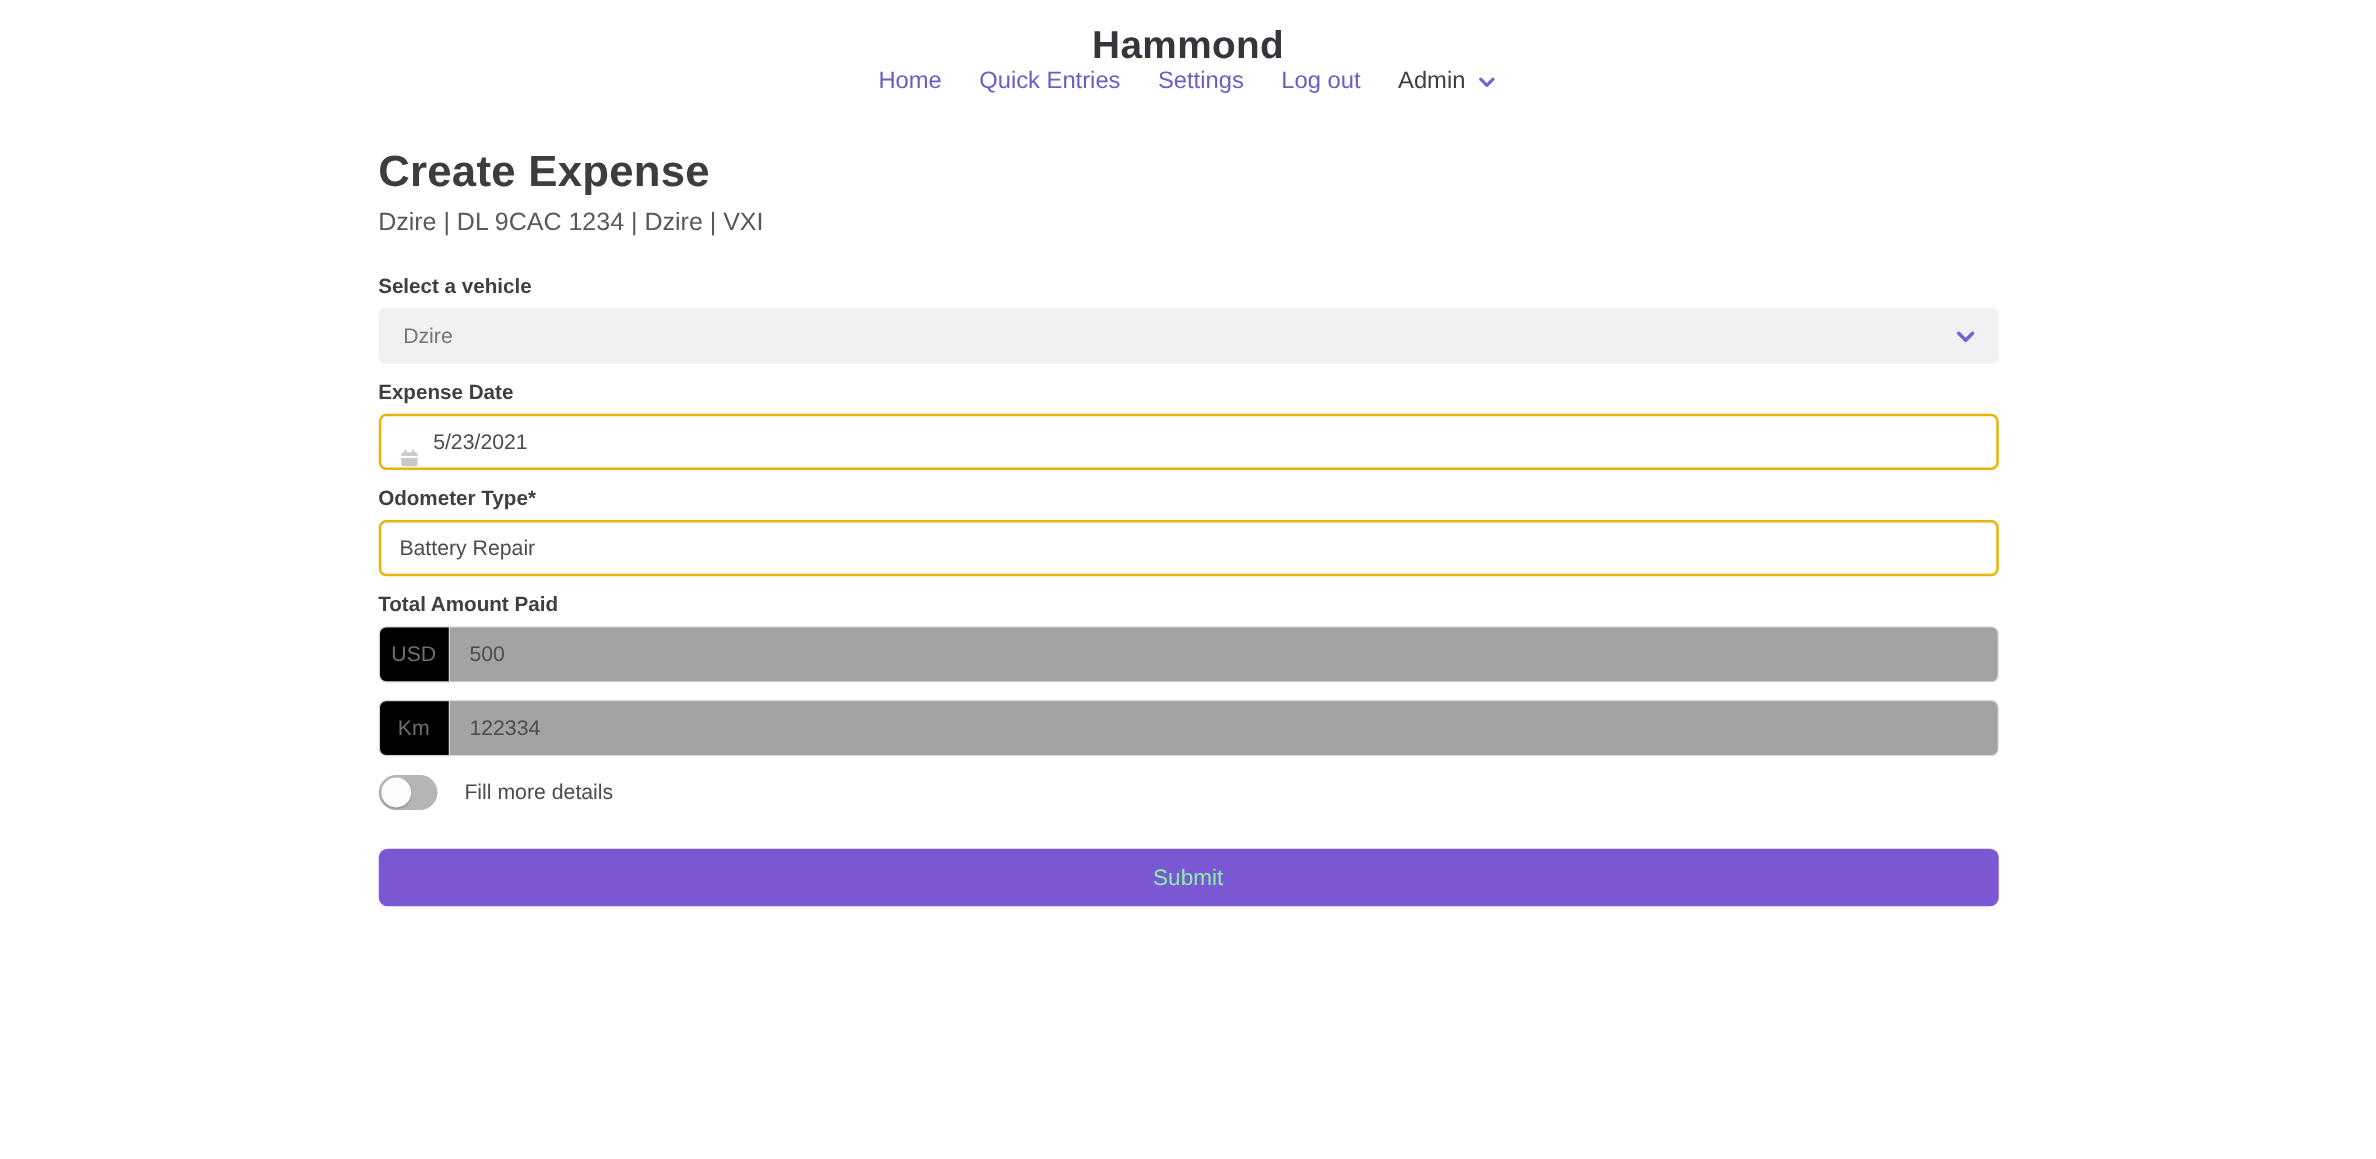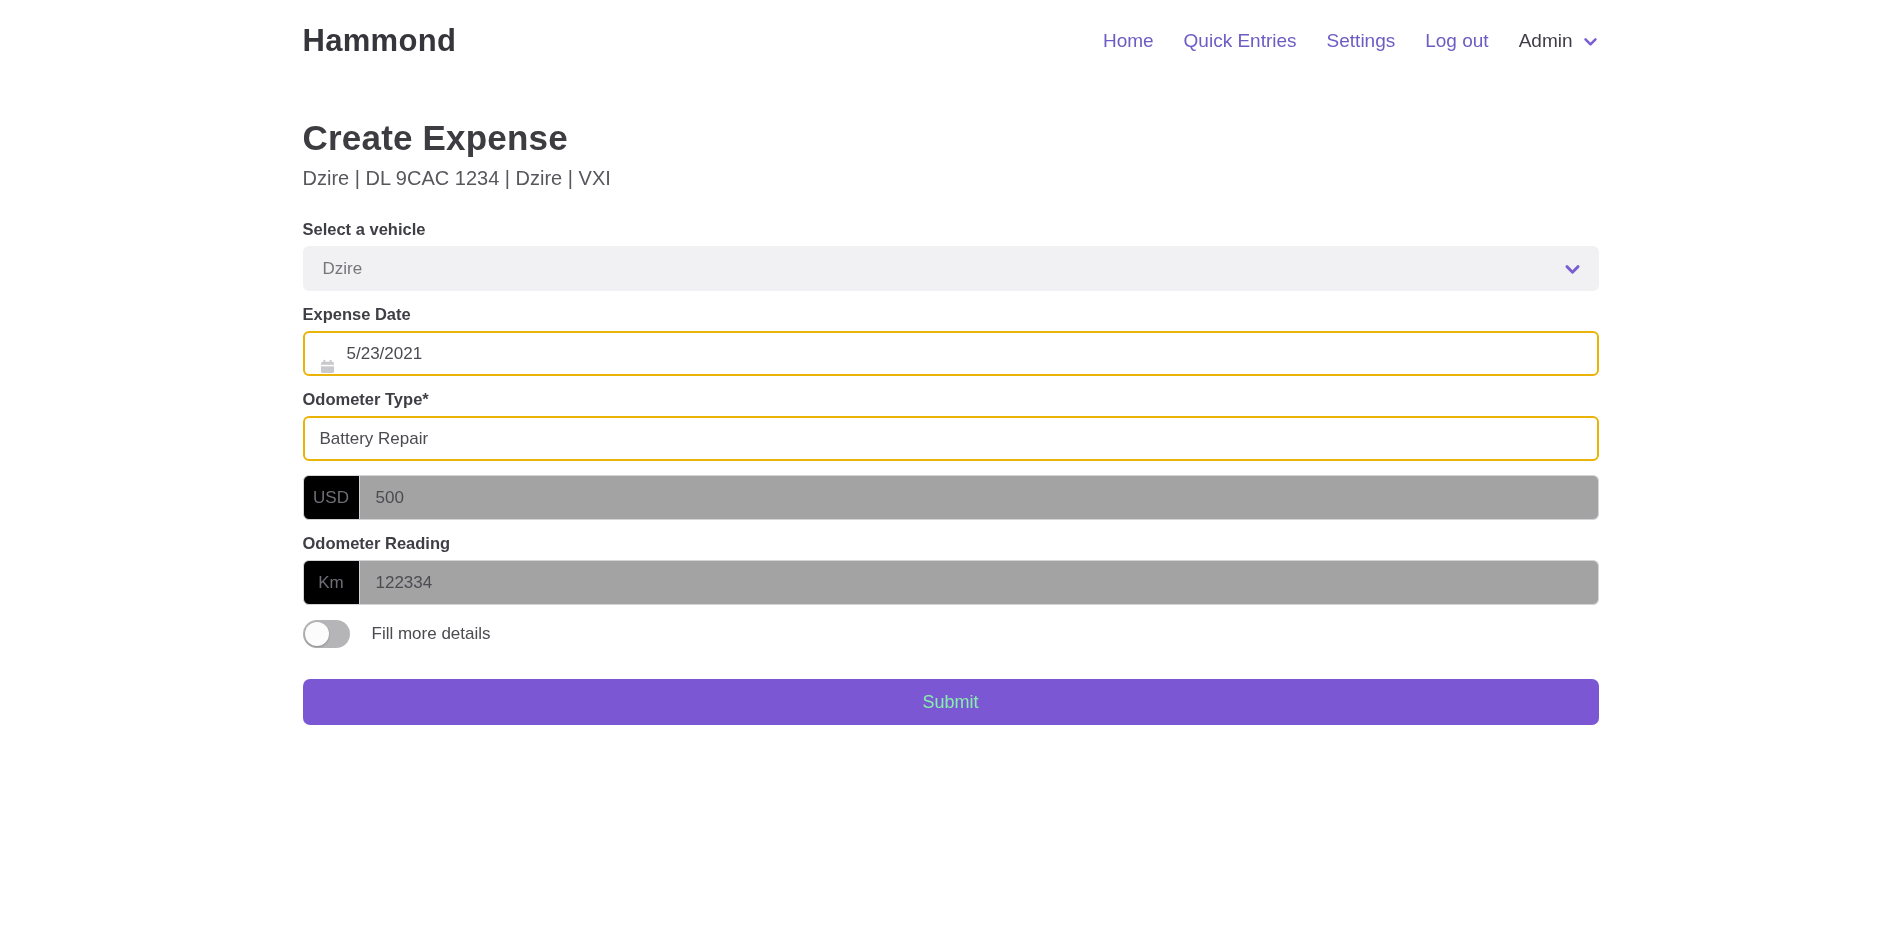--- a/index.html
+++ b/index.html
@@ -15,20 +15,21 @@
   }
   .container { width: 1296px; margin: 0 auto; }
 
   
   .header {
     display: flex;
     align-items: center;
     justify-content: space-between;
     padding-top: 18px;
     height: 64px;
+    flex-direction: column;
   }
   .brand {
     font-size: 31px;
     font-weight: 800;
     color: #35353b;
     letter-spacing: 0.3px;
     cursor: pointer;
   }
   .nav {
     display: flex;
@@ -264,30 +265,30 @@
         </div>
 
         <div class="field">
           <label class="field-label">Odometer Type*</label>
           <div class="text-box">
             <input type="text" value="Battery Repair" style="">
           </div>
         </div>
 
         <div class="field">
+          <label class="field-label">Total Amount Paid</label>
           <div class="input-group">
             <span class="addon">USD</span>
             <div class="group-input">
               <input type="text" value="500" style="">
             </div>
           </div>
         </div>
 
         <div class="field">
-          <label class="field-label">Odometer Reading</label>
           <div class="input-group">
             <span class="addon">Km</span>
             <div class="group-input">
               <input type="text" value="122334" style="">
             </div>
           </div>
         </div>
 
         <div class="toggle-row">
           <span class="toggle">

